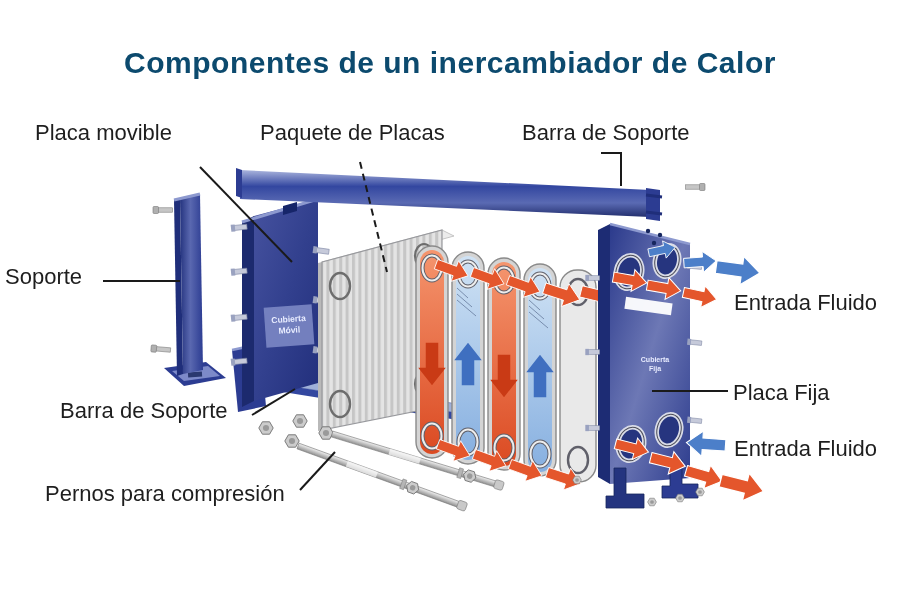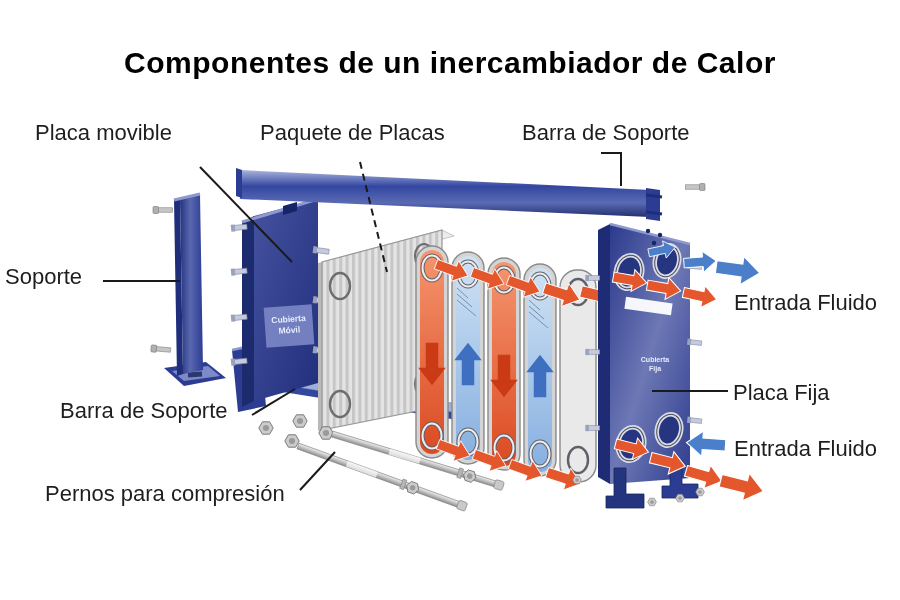--- a/index.html
+++ b/index.html
@@ -1,19 +1,19 @@
 <!DOCTYPE html>
 <html><head>
 <meta charset="utf-8">
 <style>
   html,body{margin:0;padding:0;background:#ffffff;}
   .canvas{position:relative;width:900px;height:600px;background:#ffffff;overflow:hidden;
           font-family:"Liberation Sans",sans-serif;}
   .title{position:absolute;top:46px;left:0;width:900px;text-align:center;
-         font-size:30px;font-weight:bold;letter-spacing:.5px;color:#000000;}
+         font-size:30px;font-weight:bold;letter-spacing:.5px;color:#0c4a6e;}
   svg{position:absolute;top:0;left:0;}
   text.lbl{font-family:"Liberation Sans",sans-serif;font-size:22px;fill:#1e1e1e;}
   text.tiny{font-family:"Liberation Sans",sans-serif;font-weight:bold;fill:#e8ecff;}
   .leader{stroke:#1a1a1a;stroke-width:2;fill:none;}
 </style>
 </head>
 <body>
 
 <div class="canvas">
   <div class="title">Componentes de un inercambiador de Calor</div>

